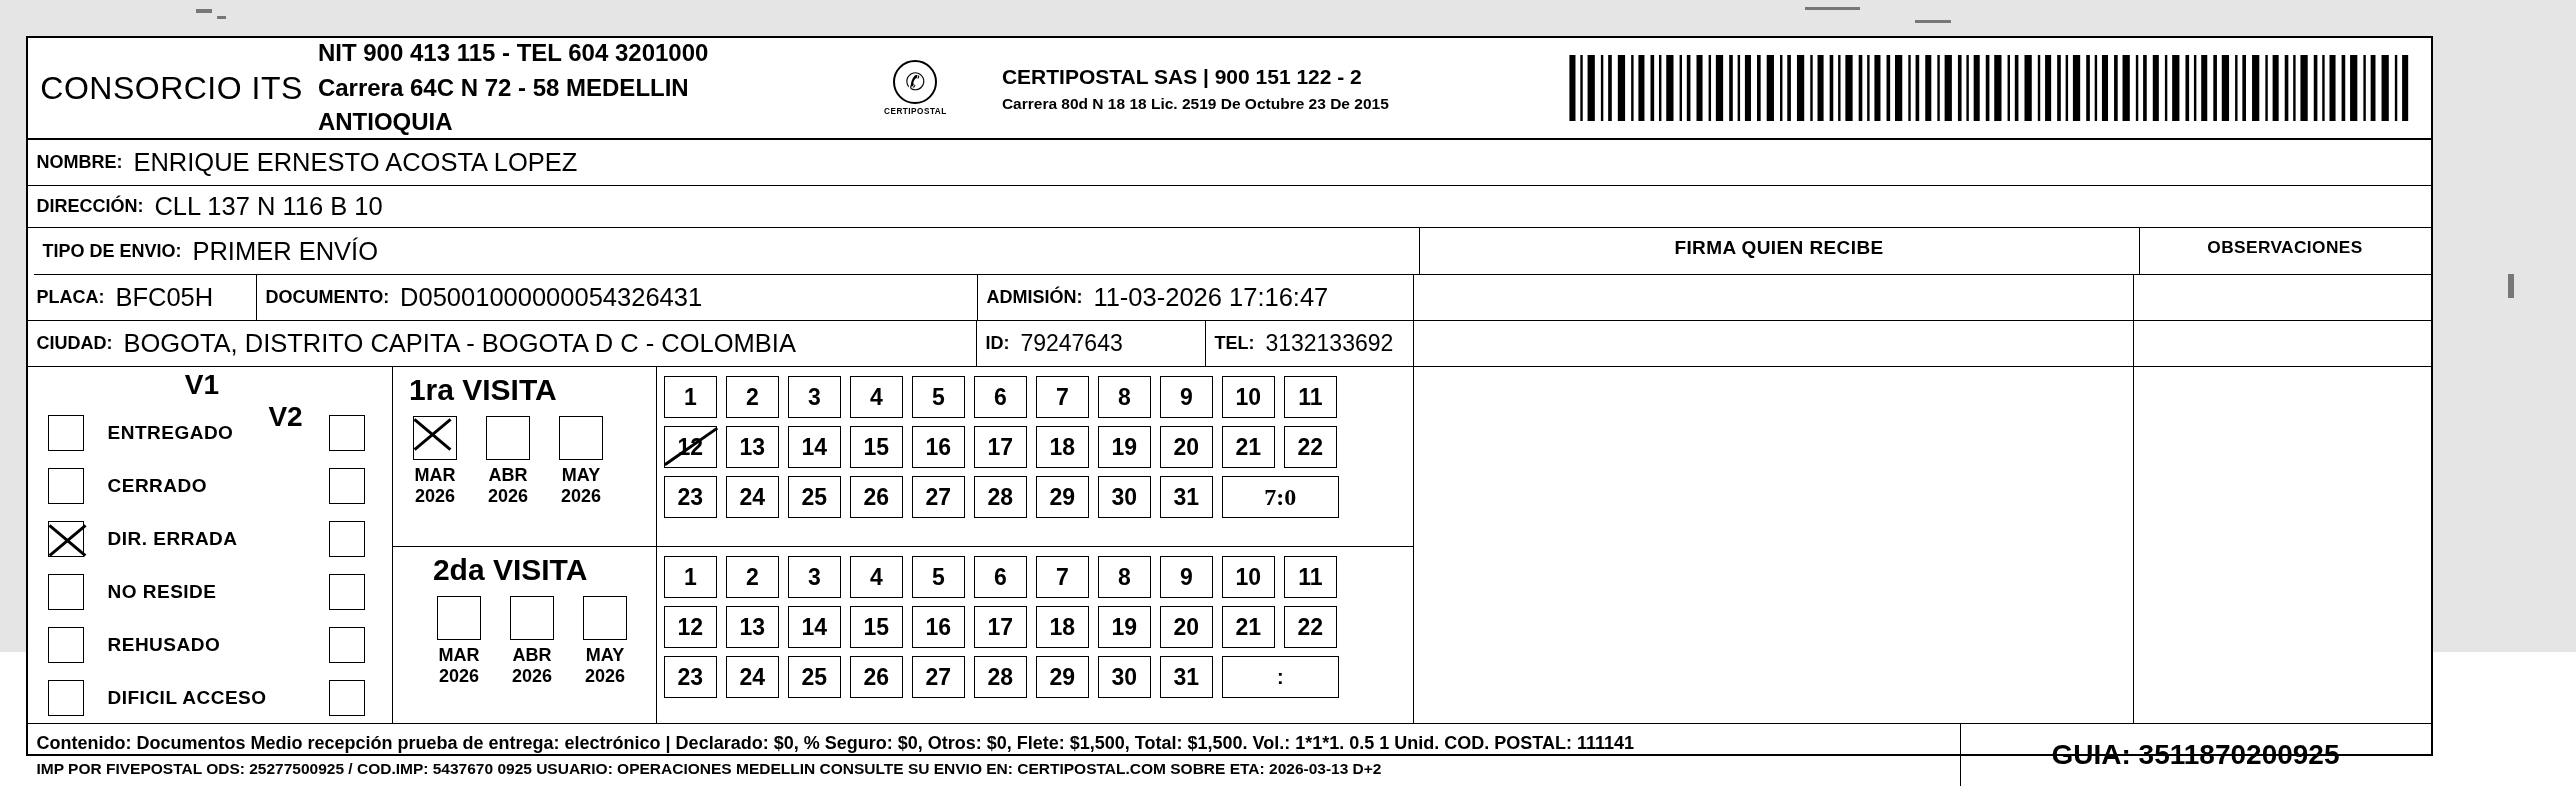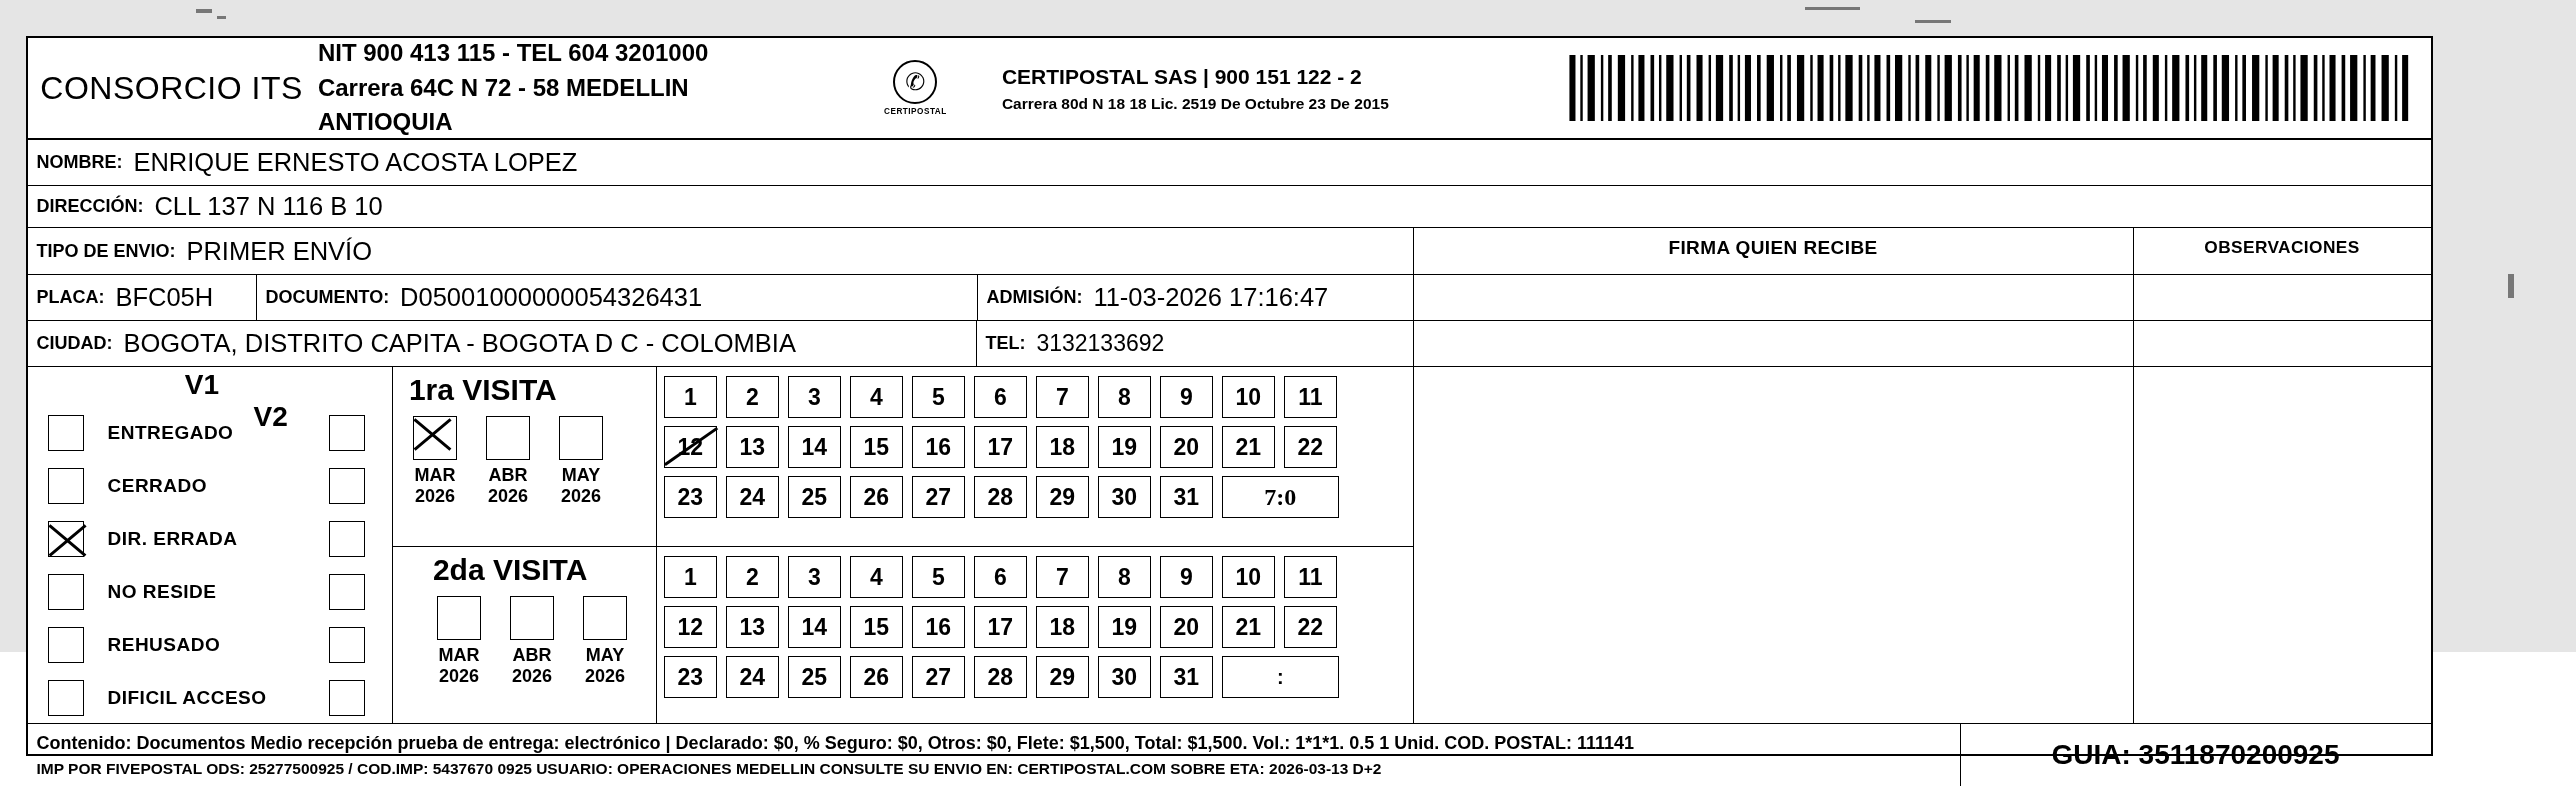--- a/index.html
+++ b/index.html
@@ -19,36 +19,36 @@
   .hdr-certi .l2{font-size:15.5px;font-weight:bold;}
   .barcode{flex:1;height:67px;display:flex;align-items:center;justify-content:center;padding-right:16.4px;}
   .barcode svg{height:66px;width:100%;}
 
   
   .row{display:flex;border-bottom:1.8px solid #000;box-sizing:border-box;}
   .cellLbl{font-size:18px;font-weight:bold;padding:5.5px 3.6px 5.5px 9px;white-space:nowrap;display:flex;align-items:center;}
   .cellVal{font-size:25.5px;padding:1.8px 3.6px 1.8px 7.3px;display:flex;align-items:center;white-space:nowrap;}
   .r-nombre{height:46px;}
   .r-direccion{height:42px;}
-  .r-tipo{height:47px;}
+  .r-tipo{height:47px;margin-left:6px;}
   .r-placa{height:46px;}
   .r-ciudad{height:46px;}
   .vline{border-right:1.8px solid #000;}
 
   .leftblock{width:1386px;box-sizing:border-box;}
   .firma{width:720px;box-sizing:border-box;border-right:1.8px solid #000;display:flex;align-items:flex-start;justify-content:center;padding-top:9px;font-size:19px;font-weight:bold;letter-spacing:0.4px;}
   .observ{flex:1;box-sizing:border-box;display:flex;align-items:flex-start;justify-content:center;padding-top:9px;font-size:17.3px;font-weight:bold;letter-spacing:0.4px;}
 
   
   .mid{display:flex;border-bottom:1.8px solid #000;box-sizing:border-box;height:357px;}
   .mid-left{width:1386px;display:flex;box-sizing:border-box;}
   .status-col{width:365px;border-right:1.8px solid #000;box-sizing:border-box;}
   .status-head{display:flex;align-items:center;height:38px;font-size:28px;font-weight:bold;padding-top:1.8px;flex-direction:column;}
   .status-head .v1{width:64px;text-align:left;padding-left:14.6px;}
-  .status-head .v2{width:64px;text-align:center;padding-left:7.3px;margin-left:115px;}
+  .status-head .v2{width:64px;text-align:right;padding-left:7.3px;margin-left:115px;}
   .status-row{display:flex;align-items:center;height:53px;}
   .chk{width:36px;height:36px;border:1.8px solid #000;box-sizing:border-box;position:relative;}
   .chk.c1{margin-left:20px;}
   .chk.c2{margin-left:auto;margin-right:27px;}
   .status-label{font-size:19px;font-weight:bold;letter-spacing:0.5px;margin-left:24px;white-space:nowrap;}
   .mark::before,.mark::after{content:"";position:absolute;left:-4.6px;top:16.4px;width:47px;height:2.7px;background:#000;}
   .mark::before{transform:rotate(40deg);}
   .mark::after{transform:rotate(-40deg);}
 
   .visit-col{width:264px;border-right:1.8px solid #000;box-sizing:border-box;}
@@ -238,20 +238,24 @@
       <div class="firma" style="border:none;border-right:1.8px solid #000;"></div>
       <div class="observ"></div>
     </div>
 
     <div class="row r-ciudad">
       <div class="leftblock vline" style="display:flex;align-items:flex-end;">
         <div style="display:flex;align-items:center;width:948px;border-right:1.8px solid #000;height:100%;">
           <div class="cellLbl">CIUDAD:</div>
           <div class="cellVal">BOGOTA, DISTRITO CAPITA - BOGOTA D C - COLOMBIA</div>
         </div>
+        <div style="display:flex;align-items:center;width:228px;border-right:1.8px solid #000;height:100%;">
+          <div class="cellLbl">ID:</div>
+          <div class="cellVal" style="font-size:23px;">79247643</div>
+        </div>
         <div style="display:flex;align-items:center;flex:1;height:100%;">
           <div class="cellLbl">TEL:</div>
           <div class="cellVal" style="font-size:23px;">3132133692</div>
         </div>
       </div>
       <div class="firma" style="border:none;border-right:1.8px solid #000;"></div>
       <div class="observ"></div>
     </div>
 
     <div class="mid">

